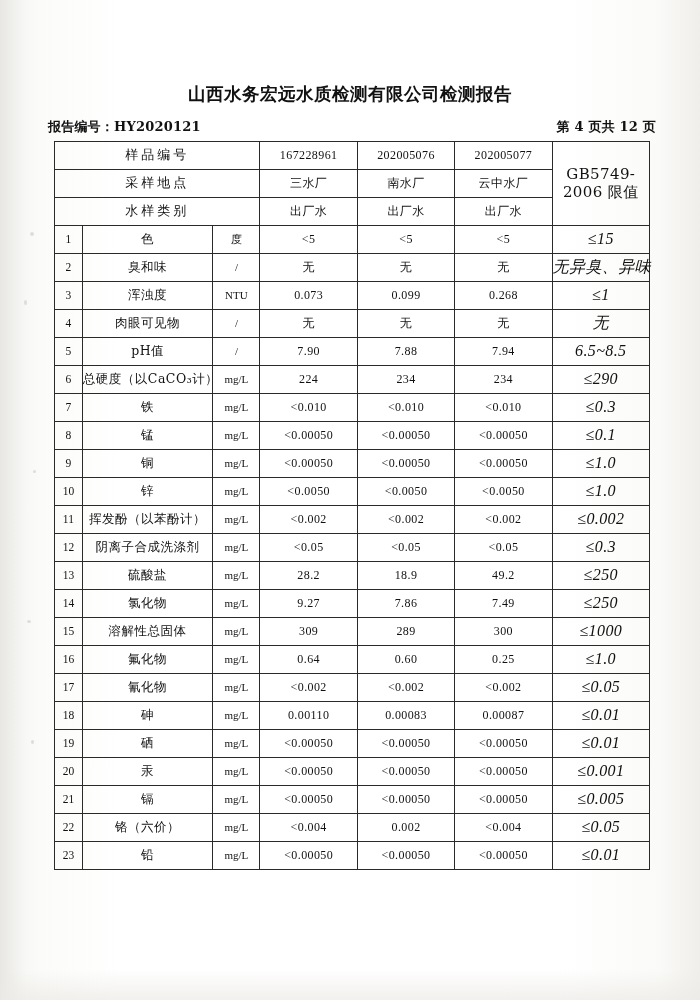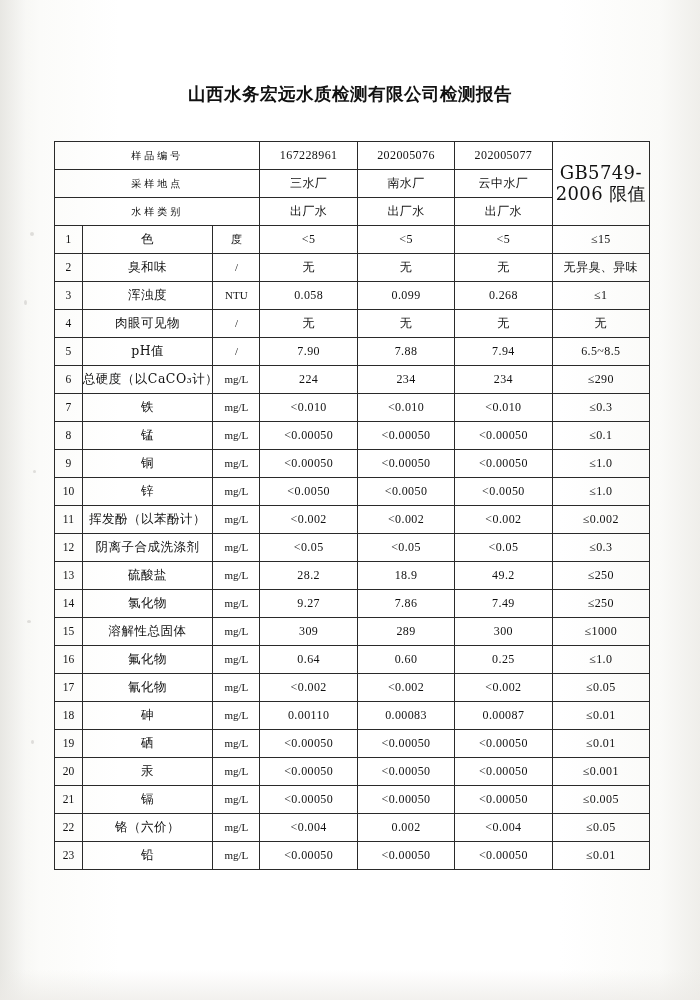--- a/index.html
+++ b/index.html
@@ -84,49 +84,50 @@
     white-space: nowrap;
   }
   
   col.c-idx   { width: 26px; }
   col.c-item  { width: 122px; }
   col.c-unit  { width: 44px; }
   col.c-val   { width: 91px; }
   col.c-lim   { width: 91px; }
 
   td.hdr-label {
-    font-size: 10px;
+    font-size: 13px;
     letter-spacing: 3px;
   }
   td.item-name {
     text-align: left;
     padding-left: 14px;
     font-size: 12.5px;
     letter-spacing: .5px;
   }
   td.unit {
     font-size: 11px;
     font-family: "Liberation Serif", serif;
   }
   td.val {
     font-size: 12px;
     font-family: "Liberation Serif", serif;
     letter-spacing: .4px;
   }
   td.limit {
-    font-size: 12px;
+    font-size: 16px;
     font-family: "Liberation Serif", serif;
     letter-spacing: .4px;
+    font-style: italic;
   }
   td.idx {
     font-size: 11.5px;
     font-family: "Liberation Serif", serif;
   }
   td.limit-head {
-    font-size: 18px;
+    font-size: 15px;
     line-height: 1.9;
     letter-spacing: .4px;
   }
   td.limit-head .l1 { display: block; }
   td.limit-head .l2 { display: block; }
   
   .speck {
     position: absolute;
     background: #c9c7c2;
     border-radius: 50%;
@@ -141,20 +142,24 @@
   <div class="paper-edge-bottom"></div>
 
   <div class="speck" style="left:30px; top:232px; width:4px; height:4px;"></div>
   <div class="speck" style="left:24px; top:300px; width:3px; height:5px;"></div>
   <div class="speck" style="left:33px; top:470px; width:3px; height:3px;"></div>
   <div class="speck" style="left:27px; top:620px; width:4px; height:3px;"></div>
   <div class="speck" style="left:31px; top:740px; width:3px; height:4px;"></div>
 
   <div class="title">山西水务宏远水质检测有限公司检测报告</div>
 
+  <div class="meta-row">
+    <span class="report-no">报告编号：HY2020121</span>
+    <span class="page-no">第 4 页共 12 页</span>
+  </div>
 
   <table class="report">
     <colgroup>
       <col class="c-idx">
         <col class="c-item">
         <col class="c-unit">
       <col class="c-val">
         <col class="c-val">
         <col class="c-val">
         <col class="c-lim">
@@ -201,21 +206,21 @@
         <td class="unit">/</td>
         <td class="val">无</td>
         <td class="val">无</td>
         <td class="val">无</td>
         <td class="limit">无异臭、异味</td>
       </tr>
       <tr>
         <td class="idx">3</td>
         <td class="item-name">浑浊度</td>
         <td class="unit">NTU</td>
-        <td class="val">0.058</td>
+        <td class="val">0.073</td>
         <td class="val">0.099</td>
         <td class="val">0.268</td>
         <td class="limit">≤1</td>
       </tr>
       <tr>
         <td class="idx">4</td>
         <td class="item-name">肉眼可见物</td>
         <td class="unit">/</td>
         <td class="val">无</td>
         <td class="val">无</td>

